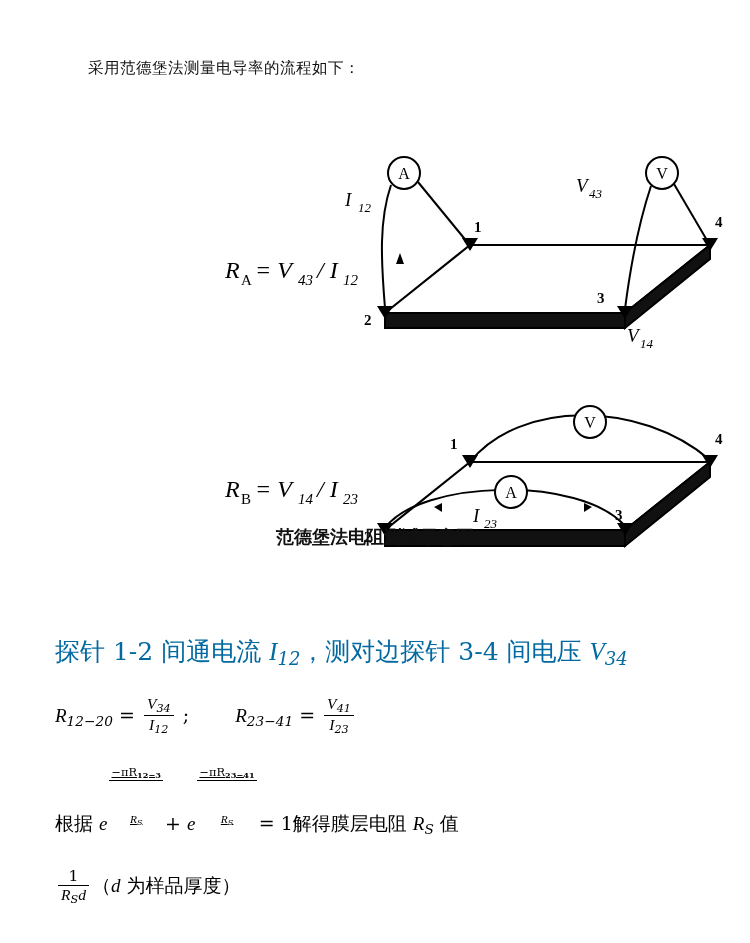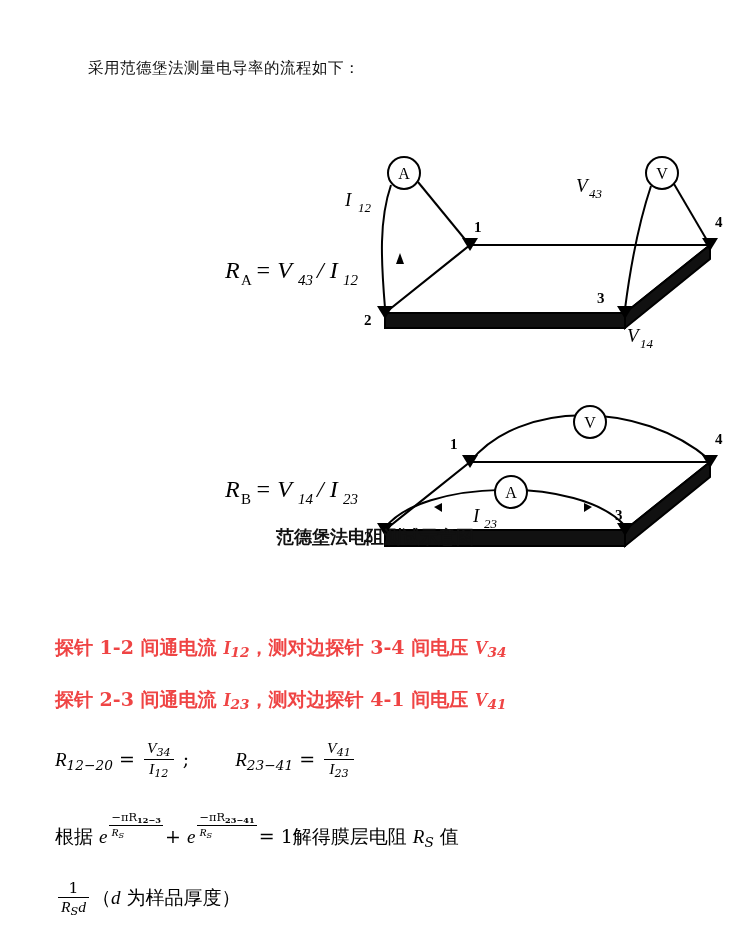--- a/index.html
+++ b/index.html
@@ -44,48 +44,49 @@
     color: #111;
   }
   .body-text {
     position: absolute;
     left: 55px;
     top: 635px;
     width: 660px;
   }
   .line {
     font-family: "DejaVu Serif", serif;
-    font-size: 19px;
+    font-size: 25px;
     margin-bottom: 26px;
     white-space: nowrap;
-    color: #ef4444;
-    font-weight: bold;
+    color: #0369a1;
   }
   .it { font-style: italic; font-family: "Liberation Serif", serif;}
   .sub { font-size: 0.72em; vertical-align: -0.25em; font-style: italic;}
   .bsub { font-size: 0.72em; vertical-align: -0.25em; font-weight: bold;}
   .frac {
     display: inline-block;
     vertical-align: -0.52em;
     text-align: center;
     font-size: 0.82em;
     line-height: 1.12;
     margin: 0 3px;
   }
   .frac .num { display: block; border-bottom: 1.3px solid #000; padding: 0 3px;}
   .frac .den { display: block; padding: 0 3px;}
   .expbox {
     display: inline-block;
     vertical-align: 0.62em;
+    text-align: center;
     font-size: 0.60em;
     line-height: 1.12;
     margin: 0 2px;
+    text-decoration: underline;
   }
   .expbox .num { display: block; border-bottom: 1.1px solid #000; padding: 0 2px; white-space: nowrap;}
-  .expbox .den { display: block; padding: 0 2px;}
+  .expbox .den { display: block; padding: 0 2px; margin-top: 32px;}
   .mathline { font-family: "DejaVu Serif", serif; font-size: 19px; margin-bottom: 30px; white-space: nowrap;}
   .eqgap { display:inline-block; width: 34px;}
   svg text { font-family: "Liberation Serif", serif; }
 </style>
 </head>
 <body>
 
 <div class="intro">采用范德堡法测量电导率的流程如下：</div>
 
 <div class="figure">
@@ -171,23 +172,20 @@
 </div>
 
 <div class="fig-caption">范德堡法电阻测试示意图</div>
 
 <div class="body-text">
 
   <div class="line">
     <span>探针 1-2 间通电流 </span><span class="it">I</span><span class="sub">12</span><span>，测对边探针 3-4 间电压 </span><span class="it">V</span><span class="sub">34</span>
   </div>
 
-  <div class="line">
-    <span>探针 2-3 间通电流 </span><span class="it">I</span><span class="sub">23</span><span>，测对边探针 4-1 间电压 </span><span class="it">V</span><span class="sub">41</span>
-  </div>
 
   <div class="mathline">
     <span class="it">R</span><span class="sub">12−20</span>
     <span>=</span>
     <span class="frac">
       <span class="num"><span class="it">V</span><span class="sub">34</span></span>
       <span class="den"><span class="it">I</span><span class="sub">12</span></span>
     </span>
     <span>;</span>
     <span class="eqgap"></span>

